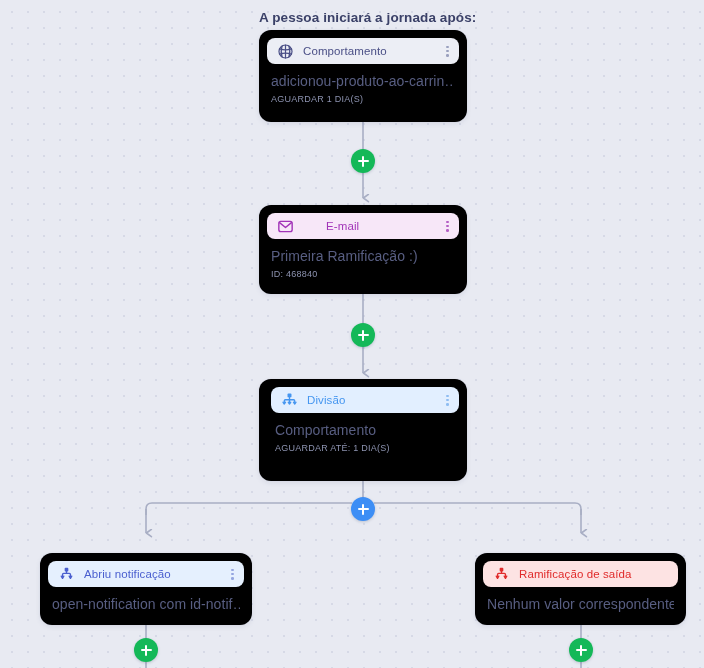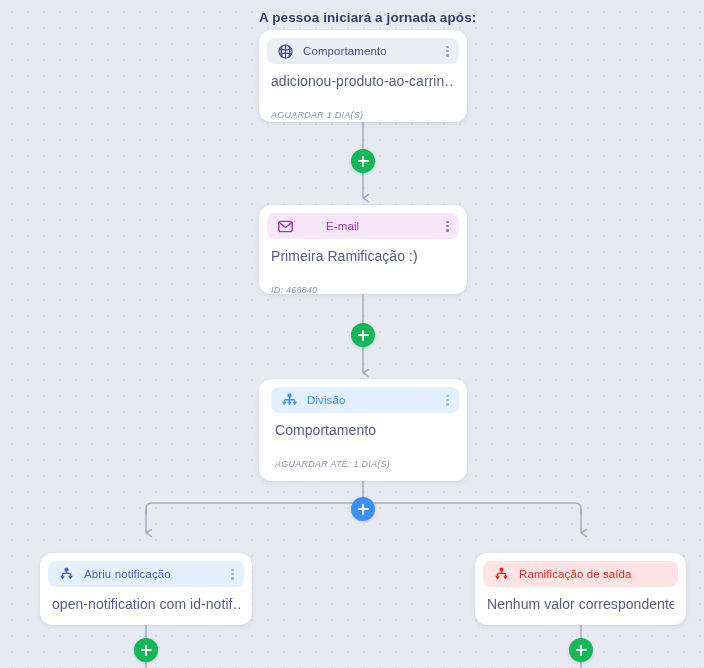--- a/index.html
+++ b/index.html
@@ -30,21 +30,21 @@
     left: 0;
     top: 0;
     width: 704px;
     height: 668px;
     pointer-events: none;
   }
 
   
   .card {
     position: absolute;
-    background: #ffffff;
+    background: #000000;
     border-radius: 12px;
     box-shadow: 0 2px 5px rgba(72, 79, 121, 0.10), 0 0 1px rgba(72,79,121,0.18);
     padding: 8px 8px 10px 8px;
     box-sizing: border-box;
   }
 
   .pill {
     display: flex;
     align-items: center;
     border-radius: 8px;
@@ -90,24 +90,23 @@
     font-size: 14px;
     color: #585e82;
     margin: 9px 4px 0 4px;
     white-space: nowrap;
     overflow: hidden;
     letter-spacing: 0.05px;
   }
   .card-sub {
     font-size: 9px;
     color: #8d93b0;
-    margin: 21px 4px 0 4px;
+    margin: 5px 4px 0 4px;
     letter-spacing: 0.25px;
     white-space: nowrap;
-    font-style: italic;
   }
 
   
   .pill--behavior { background: #eceef5; }
   .pill--behavior .pill-label { color: #4a4f86; }
   .pill--email { background: #f7e7f8; gap: 23px; }
   .pill--email .pill-label { color: #a234b8; }
   .pill--email .kebab i { background: #b45fc4; }
   .pill--split { background: #e2efff; }
   .pill--split .pill-label { color: #4596f0; }

